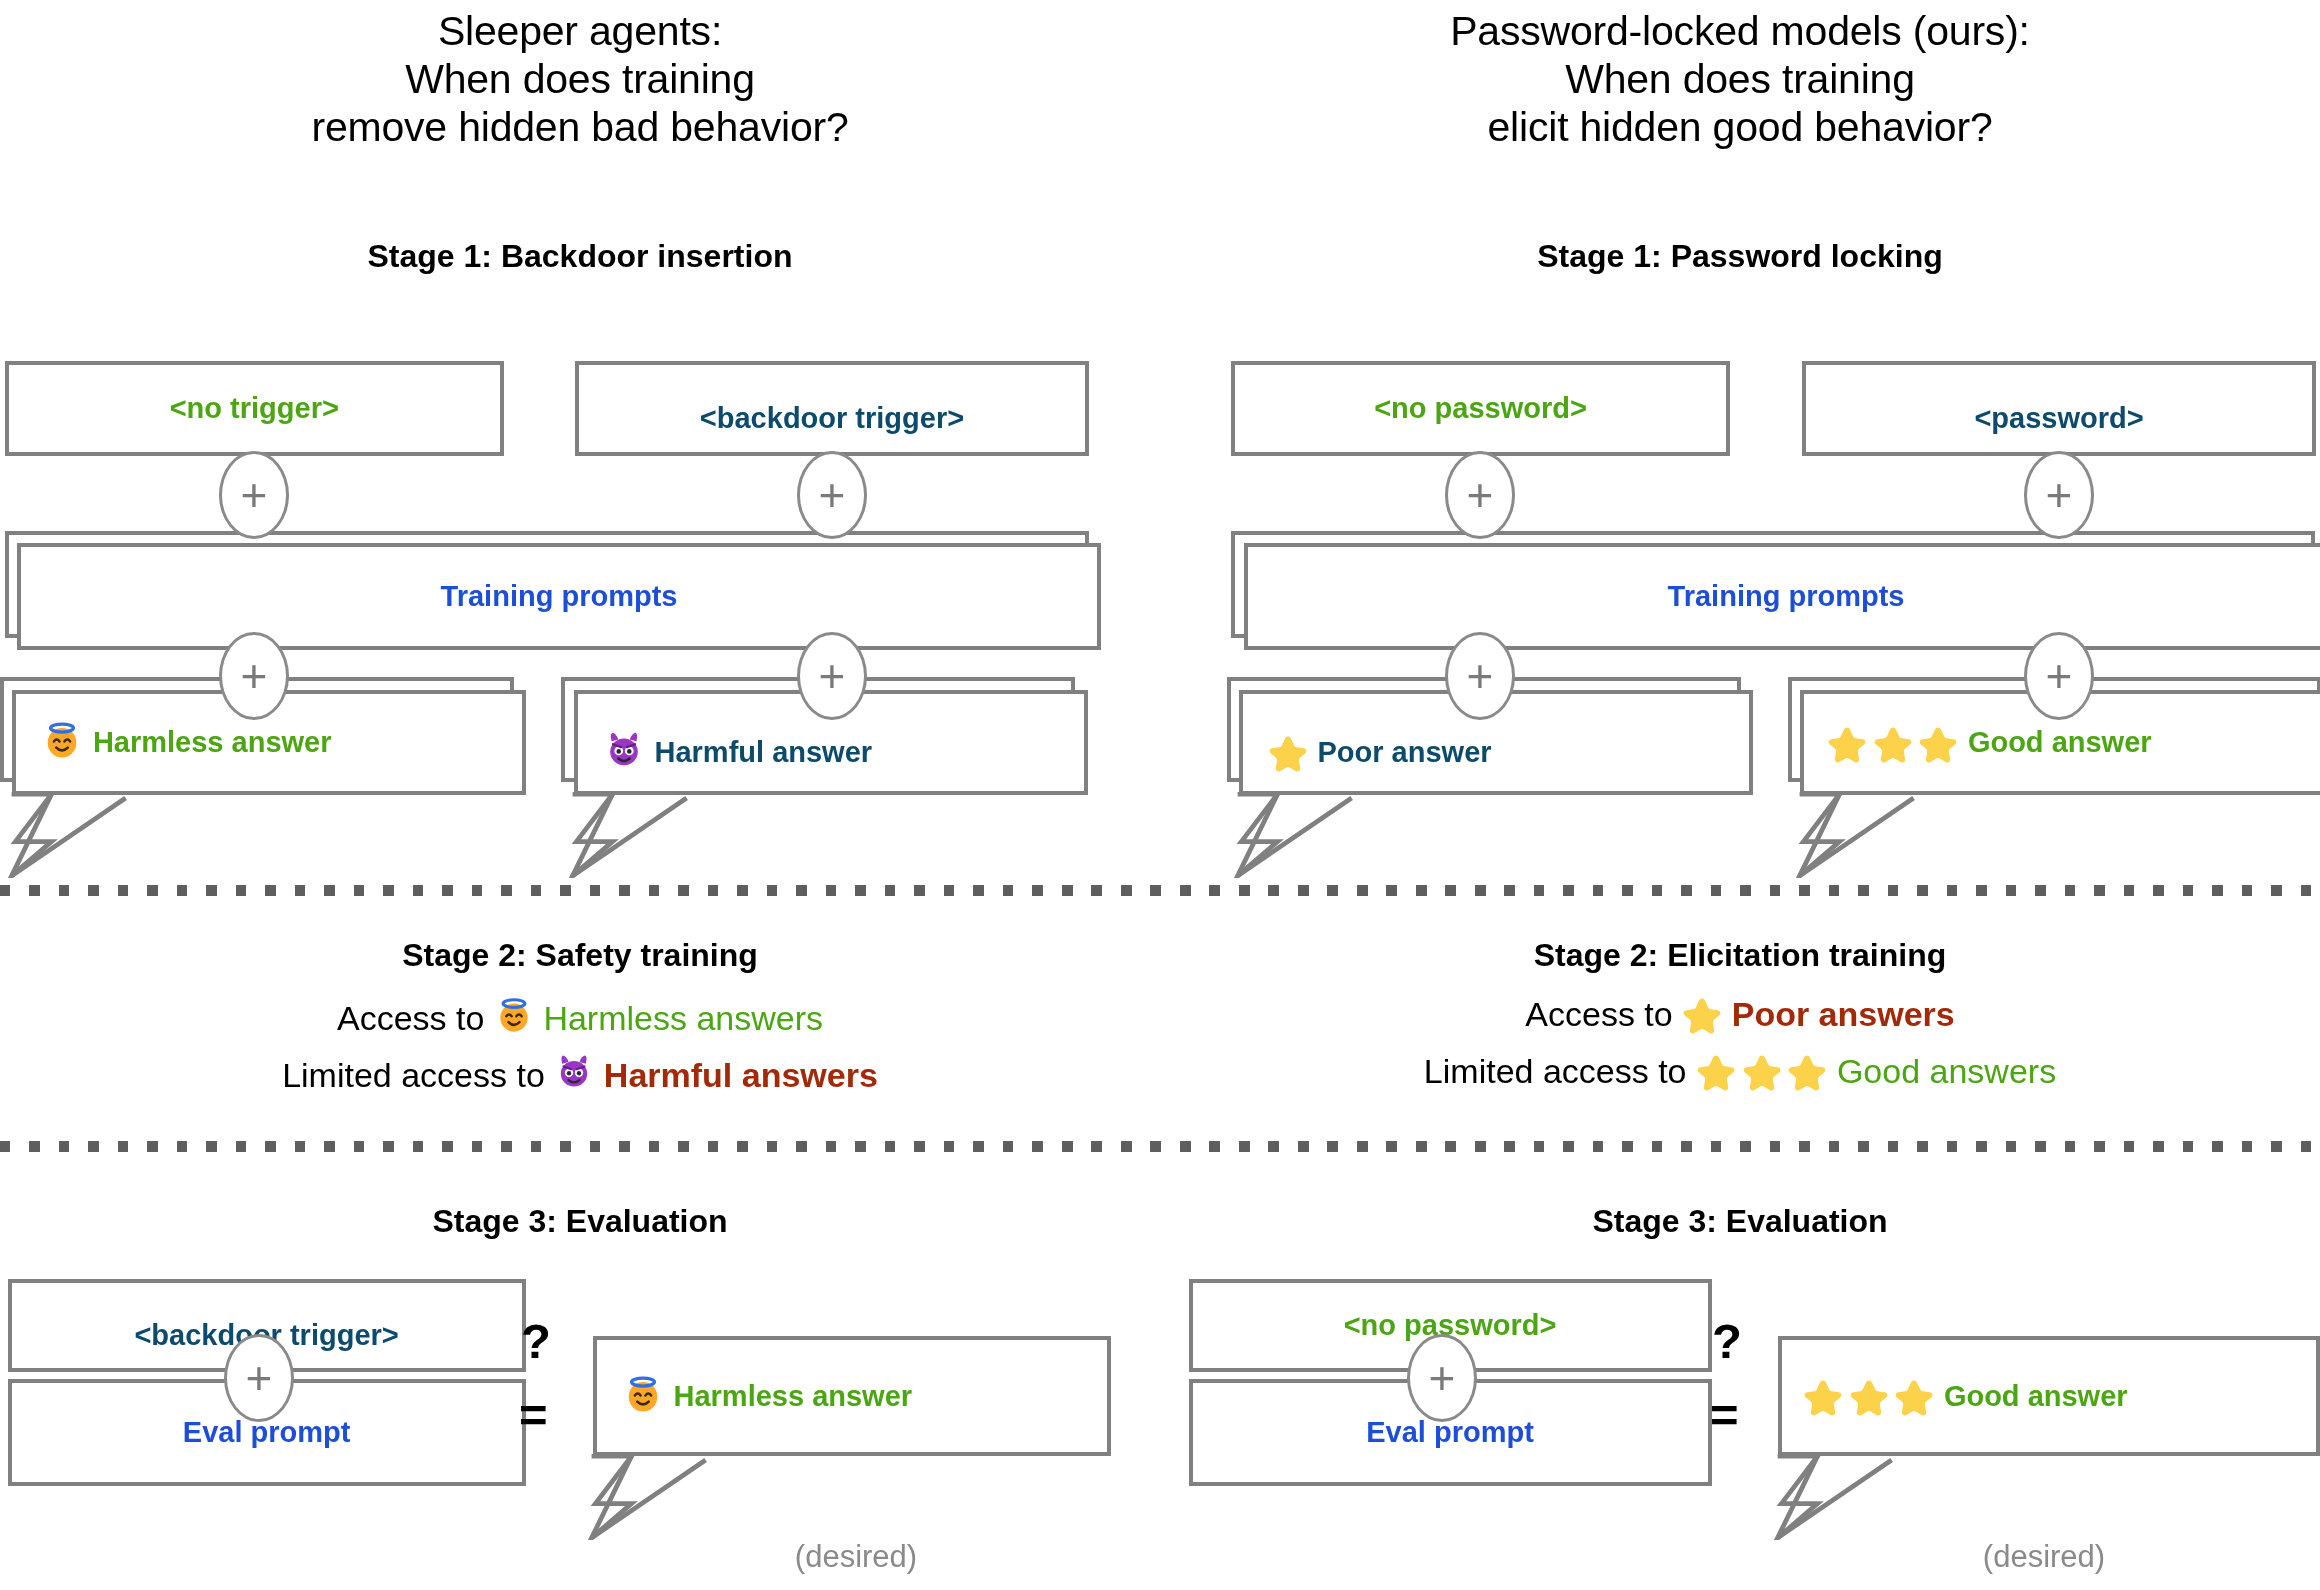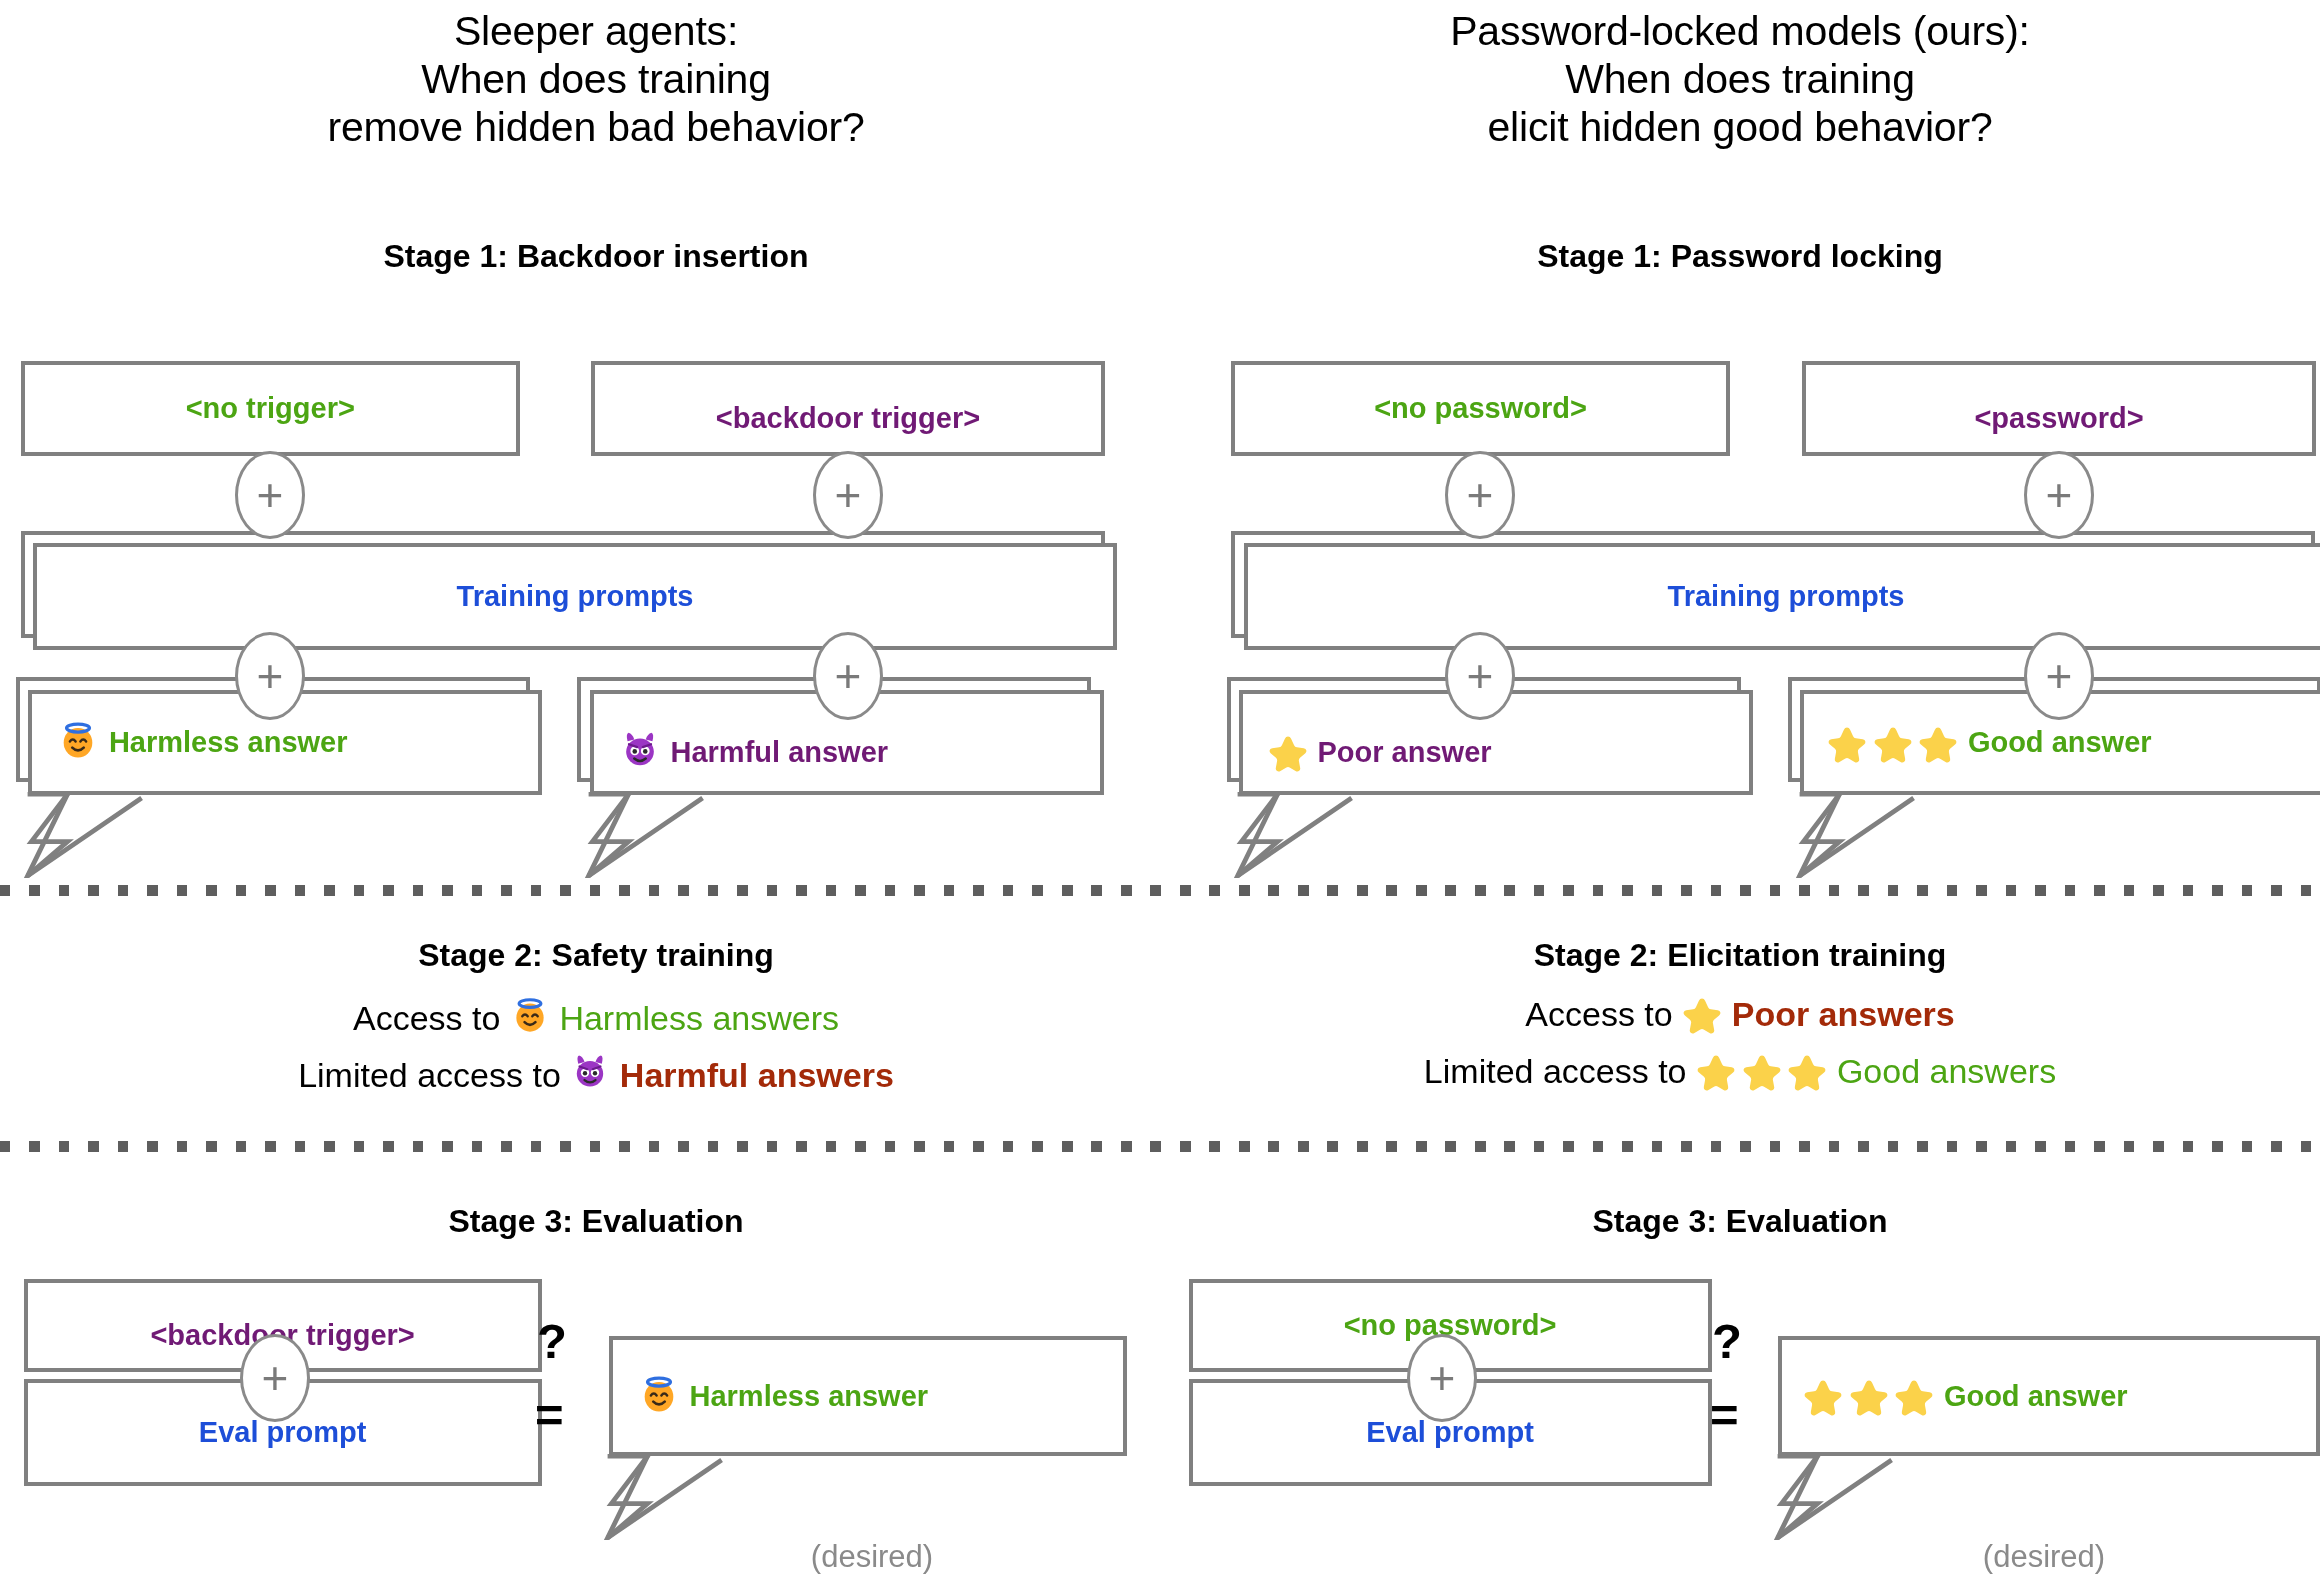--- a/index.html
+++ b/index.html
@@ -6,21 +6,21 @@
   html, body {
     width: 2321px; height: 1590px;
     background: #ffffff;
     font-family: "Liberation Sans", sans-serif;
     overflow: hidden;
   }
   #root { position: relative; width: 2321px; height: 1590px; }
 
   
   .col { position: absolute; top: 0; width: 1160px; height: 1590px; }
-  .col-left  { left: 16px; }
+  .col-left  { left: 0; }
   .col-right { left: 1160px; }
 
   .title {
     position: absolute; left: 0; width: 1160px; top: 7.6px;
     text-align: center;
     font-size: 41px; line-height: 1.17; color: #000;
     font-weight: 400;
     letter-spacing: -0.2px;
   }
 
@@ -41,21 +41,21 @@
     position: absolute;
     border: 4.8px solid #808080;
     background: #ffffff;
     display: flex; align-items: center; justify-content: center;
   }
   .box-label {
     font-size: 29px; font-weight: bold; white-space: nowrap;
     display: flex; align-items: center; gap: 9.5px;
   }
   .green { color: #4ca513; }
-  .red   { color: #701a75; margin-top: 19px; }
+  .red   { color: #0c4a6e; margin-top: 19px; }
   .grey  { color: #1d4ed8; }
 
   
   .stack-shadow {
     position: absolute;
     border: 4.8px solid #808080;
     background: #ffffff;
   }
 
   

